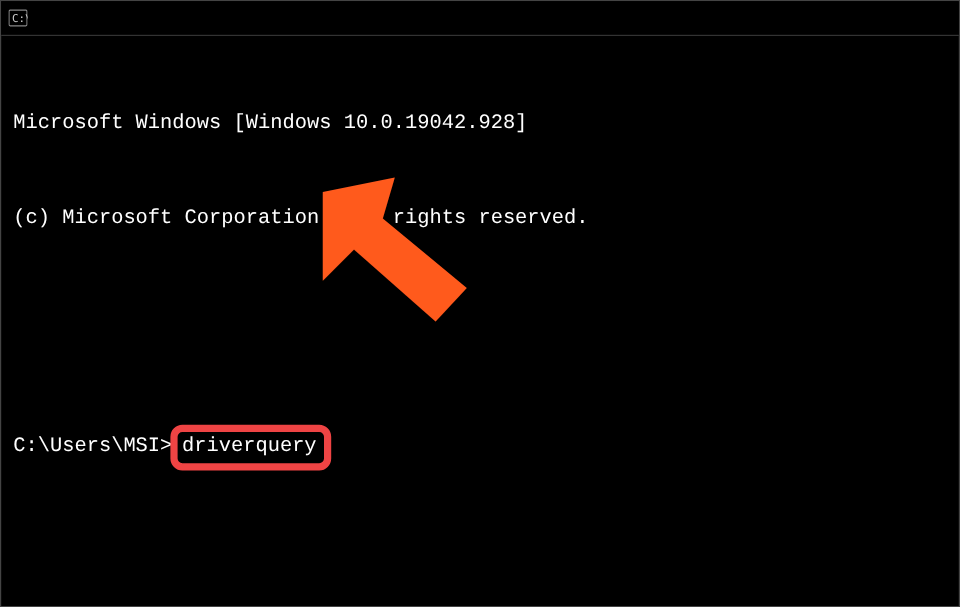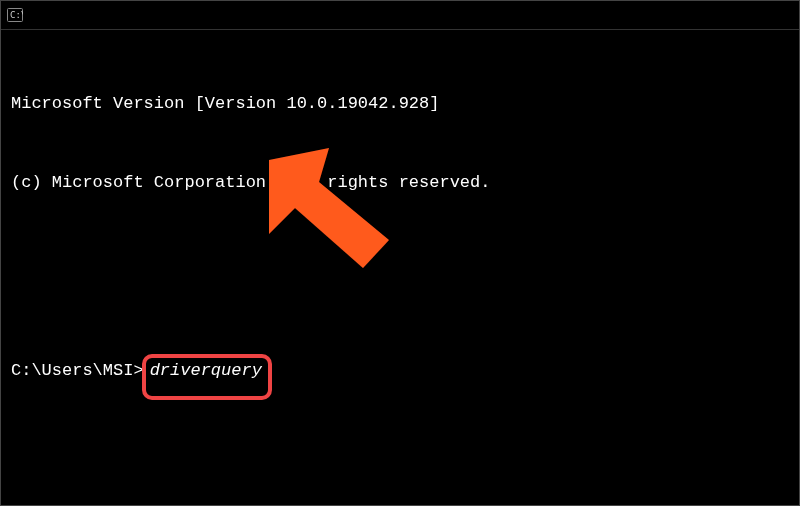--- a/index.html
+++ b/index.html
@@ -45,25 +45,24 @@
     line-height: 1.55;
     white-space: pre;
     color: #fff;
     position: relative;
   }
   .line { height: 1.55em; }
   .blankline { height: 1.55em; }
   .prompt-line { position: relative; }
   .highlight-box {
     display: inline-block;
-    border: 4px solid #ef4444;
+    border: 6px solid #ef4444;
     border-radius: 10px;
-    padding: 0 6px 12px 4px;
+    padding: 0 6px 0 4px;
     margin-left: -2px;
-    font-style: italic;
   }
 
   .arrow {
     position: absolute;
     left: 258px;
     top: 112px;
     width: 140px;
     height: 130px;
     pointer-events: none;
   }
@@ -76,21 +75,21 @@
   <div class="titlebar">
     <span class="cmd-icon">
       <svg viewBox="0 0 16 16" width="16" height="16">
         <rect x="0.5" y="1.5" width="15" height="13" rx="1" fill="#000" stroke="#888"></rect>
         <text x="3" y="11" font-size="9" fill="#ccc" font-family="Consolas, monospace">C:\</text>
       </svg>
     </span>
   </div>
 
   <div class="terminal">
-    <div class="line">Microsoft Version [Version 10.0.19042.928]</div>
+    <div class="line">Microsoft Windows [Windows 10.0.19042.928]</div>
     <div class="line">(c) Microsoft Corporation. All rights reserved.</div>
     <div class="blankline"></div>
 
     <div class="line prompt-line"><span>C:\Users\MSI&gt;</span><span class="highlight-box"><span>driverquery</span></span></div>
 
     <div class="blankline"></div>
 
     
 
     <svg class="arrow" viewBox="0 0 140 130">

